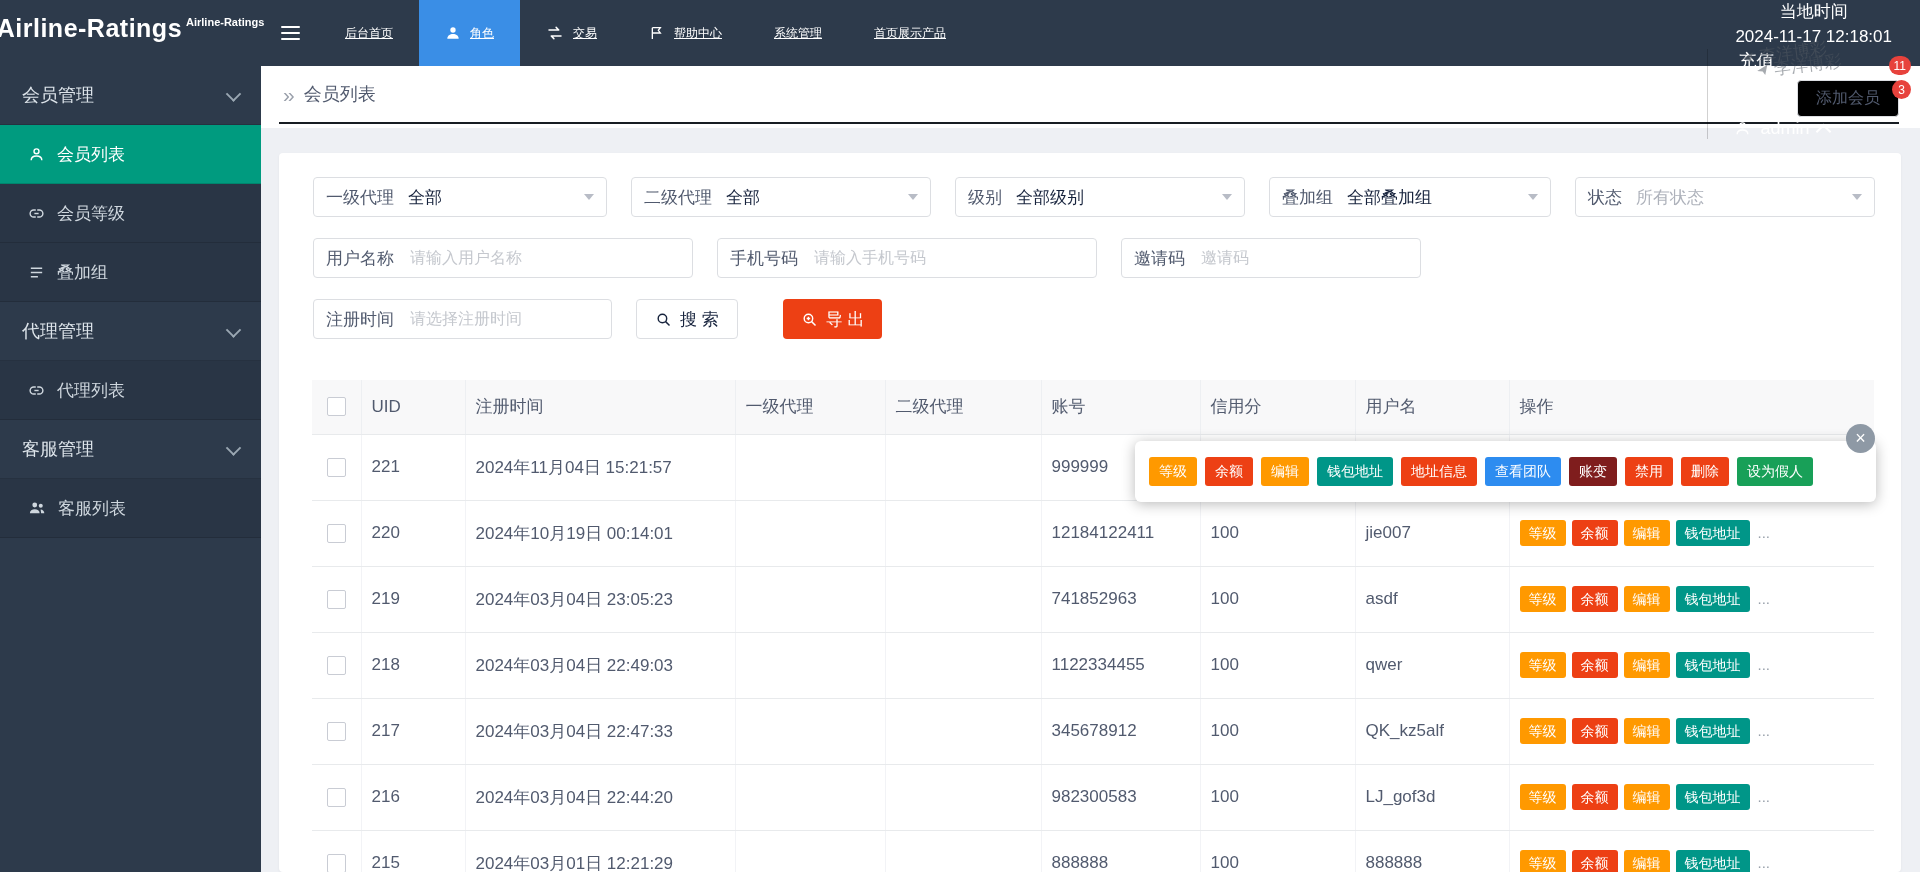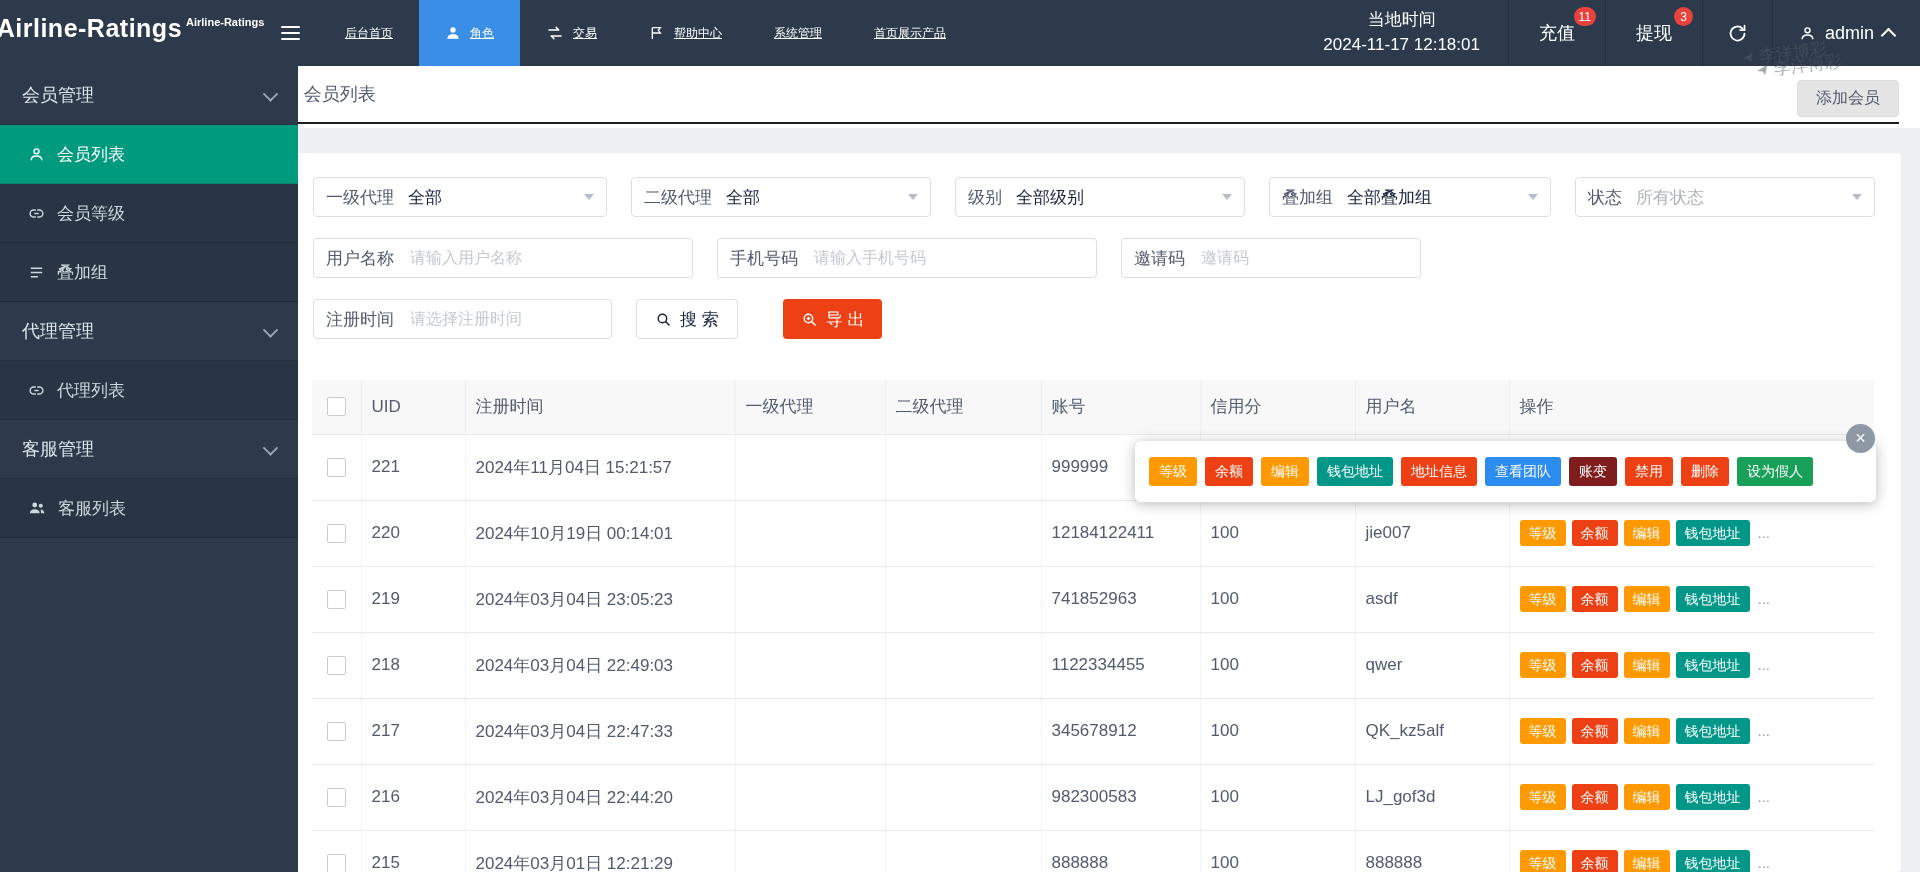--- a/index.html
+++ b/index.html
@@ -12,52 +12,52 @@
   .navbar{position:absolute;top:0;left:0;width:1920px;height:66px;background:#2d3a4b;
     display:flex;align-items:stretch;color:#fff;z-index:50;}
   .logo{width:261px;display:flex;align-items:flex-start;justify-content:center;padding-top:14px;white-space:nowrap;}
   .logo-main{font-size:25px;font-weight:bold;letter-spacing:0.5px;}
   .logo-sup{font-size:11px;font-weight:bold;margin-left:4px;margin-top:2px;}
   .hamburger{width:58px;display:flex;flex-direction:column;justify-content:center;align-items:center;gap:4px;cursor:pointer;}
   .hamburger i{display:block;width:19px;height:2px;background:#fff;border-radius:1px;}
   .nav-menu{display:flex;align-items:stretch;}
   .nav-item{display:flex;align-items:center;gap:9px;padding:0 26px;font-size:12px;cursor:pointer;text-decoration:underline;}
   .nav-item.active{background:#3a8ee6;}
-  .nav-right{margin-left:auto;display:flex;align-items:stretch;}
+  .nav-right{margin-left:auto;display:flex;align-items:stretch;flex-direction:column;}
   .time-block{display:flex;flex-direction:column;justify-content:center;align-items:center;
     padding:0 28px;font-size:17px;line-height:1.45;}
   .nav-link{position:relative;display:flex;align-items:center;padding:0 30px;font-size:18px;
     border-left:1px solid rgba(0,0,0,0.18);cursor:pointer;}
   .badge{position:absolute;top:7px;right:9px;min-width:19px;height:19px;border-radius:10px;
     color:#fff;font-size:12px;display:flex;align-items:center;justify-content:center;padding:0 5px;box-sizing:border-box;}
   .refresh-block{display:flex;align-items:center;padding:0 24px;border-left:1px solid rgba(0,0,0,0.18);cursor:pointer;}
   .user-block{display:flex;align-items:center;gap:9px;padding:0 26px;font-size:18px;
     border-left:1px solid rgba(0,0,0,0.18);cursor:pointer;}
   .caret-up{width:9px;height:9px;border-left:2px solid #fff;border-top:2px solid #fff;
     transform:rotate(45deg);margin-top:5px;}
   
   .watermark{position:absolute;left:1742px;top:42px;z-index:130;pointer-events:none;
     transform:rotate(-7deg);color:rgba(78,86,96,0.62);font-size:17px;}
   .watermark .wm-line{display:flex;align-items:center;gap:5px;white-space:nowrap;}
   .watermark .wm-line.second{margin-top:-9px;transform:translateX(13px);opacity:0.8;}
   
-  .sidebar{position:absolute;top:66px;left:0;width:298px;height:806px;background:#2d3a4b;z-index:40;}
+  .sidebar{position:absolute;top:66px;left:0;width:261px;height:806px;background:#2d3a4b;z-index:40;}
   .side-item{height:59px;display:flex;align-items:center;padding:0 22px;box-sizing:border-box;
     color:#dde4ea;font-size:18px;border-bottom:1px solid rgba(0,0,0,0.14);cursor:pointer;}
   .side-group{justify-content:space-between;}
   .side-child{gap:12px;padding-left:28px;font-size:17px;background:rgba(0,0,0,0.08);color:#cfd7de;}
   .side-child.active{color:#fff;}
   .chev{width:9px;height:9px;border-right:2px solid #9aa7b2;border-bottom:2px solid #9aa7b2;
     transform:rotate(45deg) translate(-1px,-1px);}
   .side-icon{display:flex;align-items:center;}
   
   .crumb-bar{position:absolute;top:66px;left:261px;width:1659px;height:62px;background:#fff;z-index:10;}
   .crumb{position:absolute;left:22px;top:16px;display:flex;align-items:center;gap:9px;font-size:18px;color:#515a6e;}
   .crumb .arrows{color:#9aa0ab;font-size:21px;line-height:1;}
-  .add-btn{position:absolute;right:21px;top:14px;height:37px;padding:0 18px;background:#e5e5e5;
+  .add-btn{position:absolute;right:21px;top:14px;height:37px;padding:0 18px;background:#000000;
     border:1px solid #dcdee2;border-radius:4px;font-size:16px;color:#515a6e;cursor:pointer;
     font-family:inherit;}
   .dark-line{position:absolute;left:18px;right:21px;bottom:4px;height:2px;background:#181d23;}
   
   .card{position:absolute;top:153px;left:279px;width:1622px;height:719px;background:#fff;
     border-radius:4px;z-index:20;overflow:hidden;box-shadow:0 1px 3px rgba(0,0,0,0.05);}
   .filter-row{position:absolute;left:34px;display:flex;gap:24px;align-items:center;}
   .fr1{top:24px;} .fr2{top:85px;} .fr3{top:146px;}
   .fgroup{height:40px;border:1px solid #dcdee2;border-radius:4px;display:flex;align-items:center;
     padding:0 12px;box-sizing:border-box;background:#fff;}

